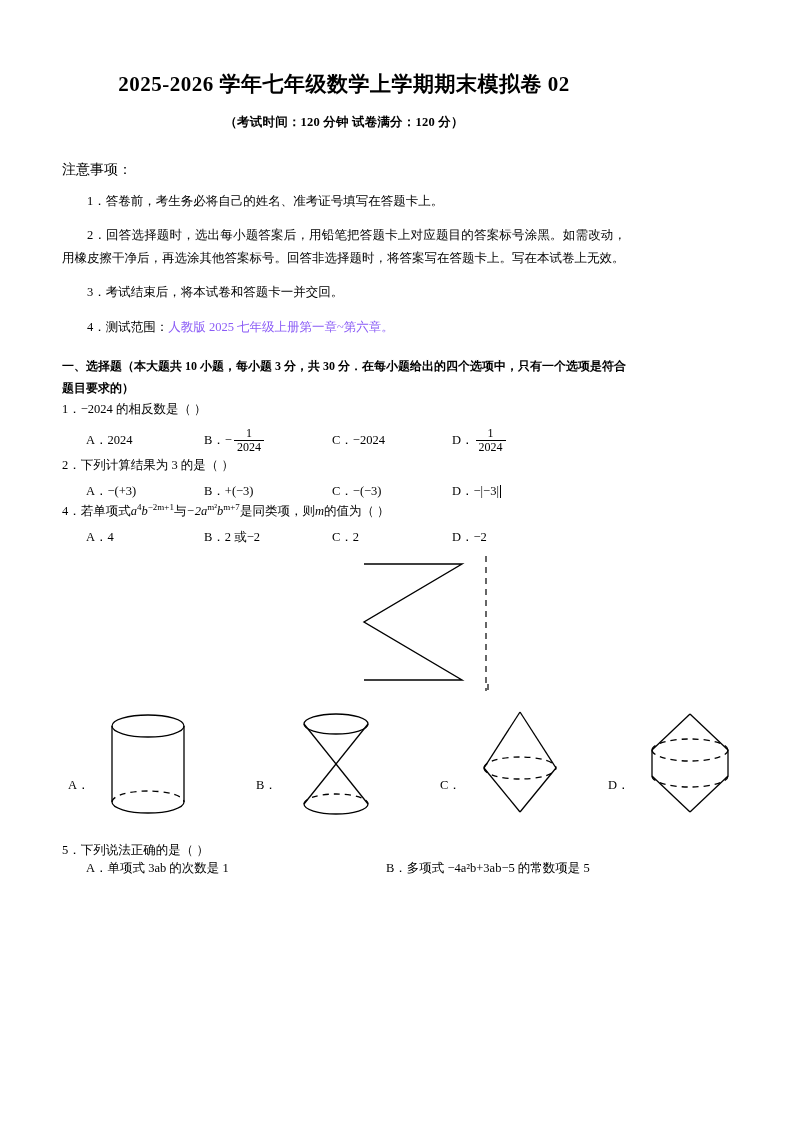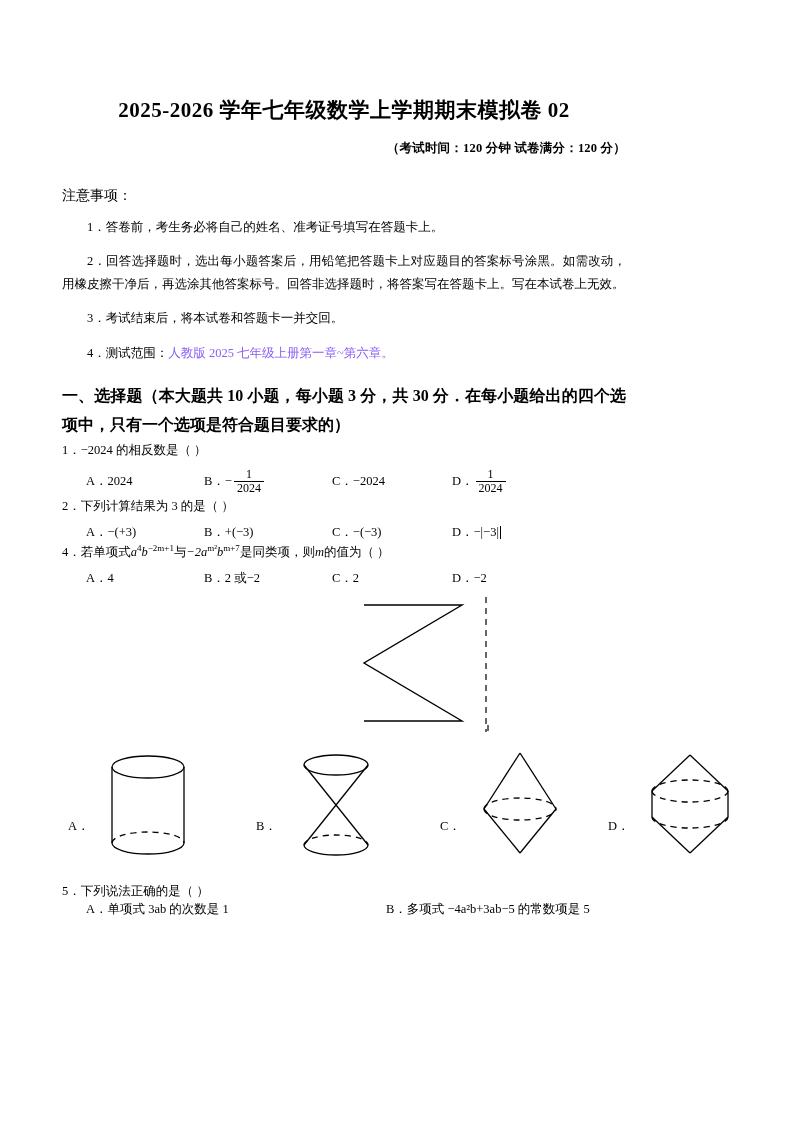--- a/index.html
+++ b/index.html
@@ -12,33 +12,33 @@
     height: 1122px;
     font-family: "Liberation Serif", serif;
     color: #000;
     position: relative;
     overflow: hidden;
   }
   .page {
     width: 688px;
     height: 1122px;
     box-sizing: border-box;
-    padding: 78px 62px 40px 62px;
+    padding: 52px 62px 40px 62px;
     position: relative;
   }
   .doc-title {
     text-align: center;
     font-size: 21px;
     font-weight: bold;
     letter-spacing: 0.5px;
     margin: 18px 0 0 0;
     font-family: "Liberation Serif", serif;
   }
   .subtitle {
-    text-align: right;
+    text-align: center;
     font-size: 12.5px;
     margin-top: 16px;
     font-weight: bold;
     letter-spacing: 0.2px;
   }
   .notice-head {
     font-size: 14px;
     font-weight: normal;
     margin-top: 30px;
   }
@@ -49,21 +49,21 @@
     line-height: 1.85;
   }
   .notice-item.multi {
     text-indent: 25px;
     text-align: justify;
   }
   .red {
     color: #8b5cf6;
   }
   .section-head {
-    font-size: 16px;
+    font-size: 12px;
     font-weight: bold;
     margin-top: 16px;
     line-height: 1.85;
     text-align: justify;
   }
   .q {
     font-size: 12.5px;
     margin-top: 0;
     line-height: 1.6;
   }

